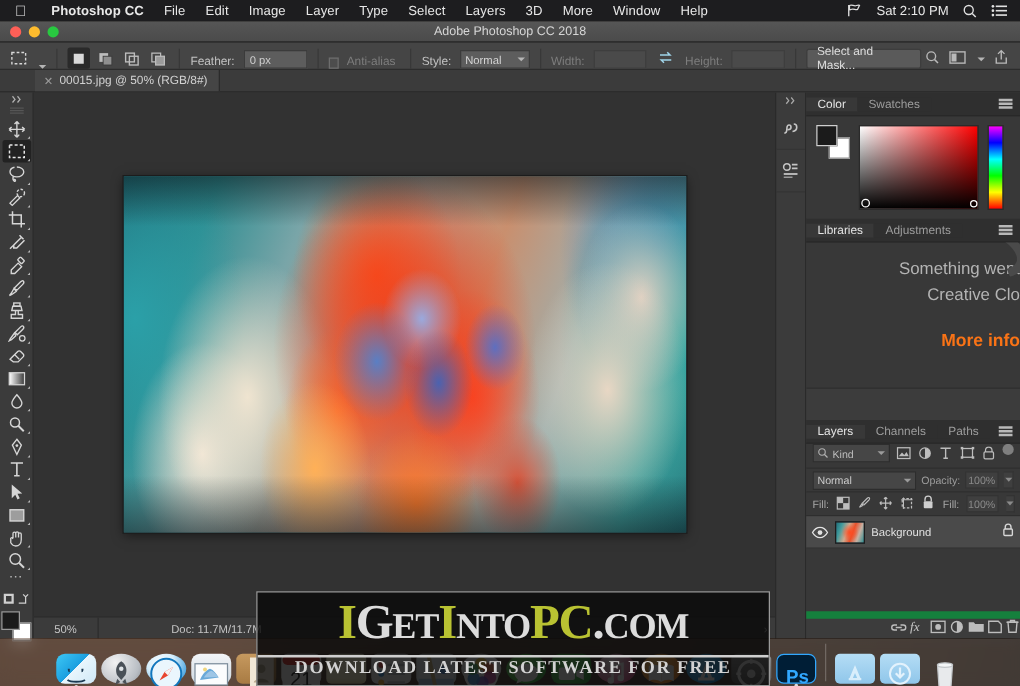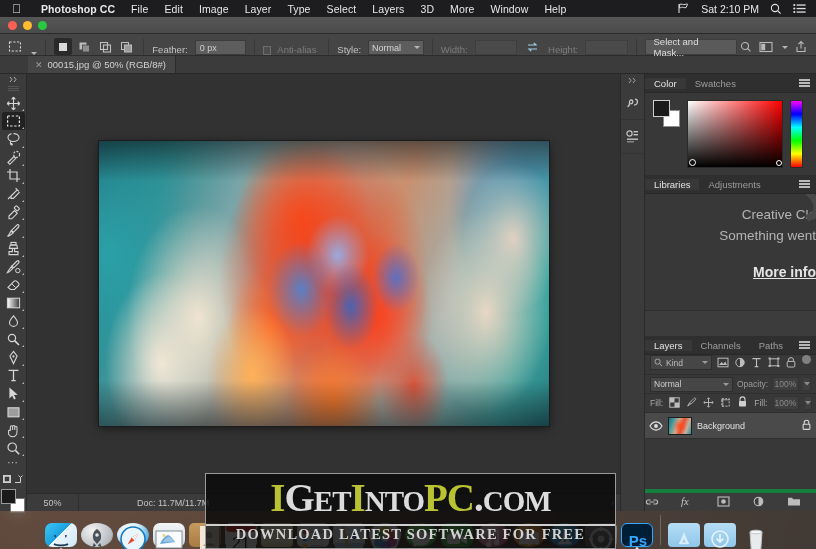--- a/index.html
+++ b/index.html
@@ -197,22 +197,22 @@
   
   .lib-body { height: 142px; position: relative; overflow: hidden; padding: 10px 0 0; }
   .lib-cloudarc {
     position: absolute; right: -6px; top: -14px; width: 66px; height: 40px;
     border: 7px solid #4a4a4a; border-radius: 50%; border-bottom-color: transparent; border-left-color: transparent;
     transform: rotate(22deg);
   }
   .lib-msg { text-align: right; padding-right: 0px; color: #b4b4b4; font-size: 13.5px; line-height: 21px; }
   .lib-msg div { white-space: nowrap; }
   .lib-more {
-    text-align: right; color: #e5e5e5; font-size: 14px; font-weight: bold;
-    text-decoration: underline; margin-top: 18px; white-space: nowrap;
+    text-align: right; color: #f97316; font-size: 14px; font-weight: bold;
+    margin-top: 18px; white-space: nowrap;
   }
   .lib-footer { position: absolute; left: 0; right: 0; bottom: 0; height: 26px; border-top: 1px solid #2d2d2d; background: #3c3c3c; }
 
   
   .layers-panel { flex: 1; display: flex; flex-direction: column; }
   .lp-filter {
     height: 20px; display: flex; gap: 4px; padding: 0 5px;
     border-bottom: 1px solid #2e2e2e;
   }
   .kind-dd {
@@ -248,22 +248,22 @@
   }
   .eye { width: 14px; display: flex; align-items: center; justify-content: center; }
   .thumb {
     width: 24px; height: 18px; border: 1px solid #1d1d1d; position: relative; overflow: hidden;
     background: #2a4550; flex: none;
   }
   .thumb .ly { position: absolute; }
   .layer-name { font-size: 9px; color: #e0e0e0; flex: 1; }
   .lp-spacer { flex: 1; background: #383838; }
   .lp-footer {
-    height: 22px; background: #3c3c3c; border-top: 4px solid #15803d;
-    display: flex; align-items: center; justify-content: flex-start; gap: 22px;
+    height: 22px; background: #3c3c3c; border-top: 6px solid #15803d;
+    display: flex; align-items: center; justify-content: flex-end; gap: 2px;
   }
 
   
   .dock {
     position: absolute; left: 0; bottom: 0; width: 816px; height: 38px;
     background: rgba(132,132,132,.36); backdrop-filter: blur(6px);
     display: flex; align-items: flex-end; justify-content: center; gap: 4px;
     padding-bottom: 2px; z-index: 40;
   }
   .dock-ico { width: 32px; height: 24px; border-radius: 7px; position: relative; flex: none; }
@@ -350,20 +350,21 @@
   </div>
 
   <div class="ps-window">
 
     <div class="titlebar">
       <div class="lights">
         <span class="light l-red"></span>
         <span class="light l-yel"></span>
         <span class="light l-grn"></span>
       </div>
+      <div class="title-text">Adobe Photoshop CC 2018</div>
     </div>
 
     <div class="optionsbar">
       <span class="opt-tool">
         <svg width="14" height="13" viewBox="0 0 14 13">
             <rect x="1.5" y="2" width="11" height="9" fill="none" stroke="#d8d8d8" stroke-width="1.1" stroke-dasharray="2.2 1.6"></rect>
           </svg>
       </span>
       <span class="caret"></span>
       <span class="vsep"></span>
@@ -729,22 +730,22 @@
                 <span>
                   <i></i>
                   <i></i>
                   <i></i>
                 </span>
               </div>
           </div>
           <div class="lib-body">
             <div class="lib-cloudarc"></div>
             <div class="lib-msg">
+              <div>Something went</div>
               <div>Creative Clo</div>
-              <div>Something went</div>
             </div>
             <div class="lib-more">More info</div>
             <div class="lib-footer"></div>
           </div>
         </div>
 
         <div class="panel layers-panel">
           <div class="panel-tabs">
             <div class="ptab active">Layers</div>
             <div class="ptab">Channels</div>

